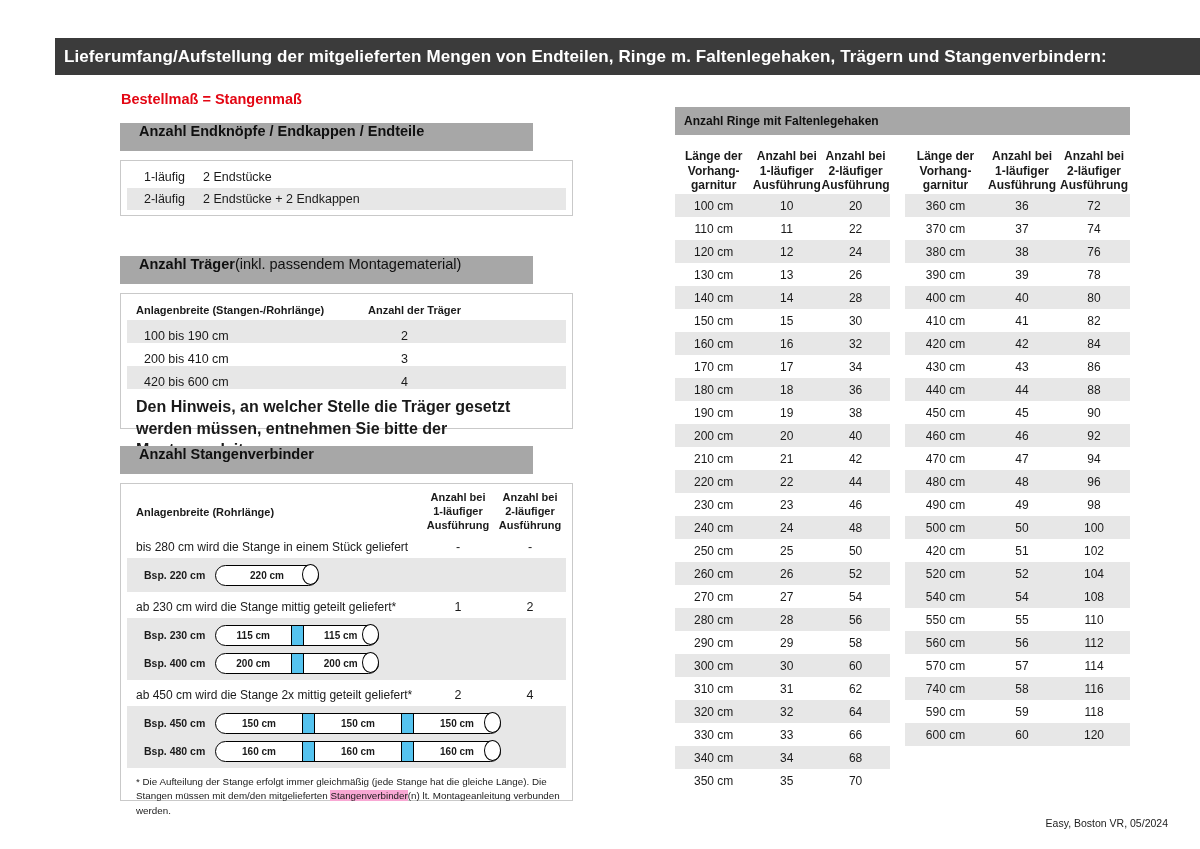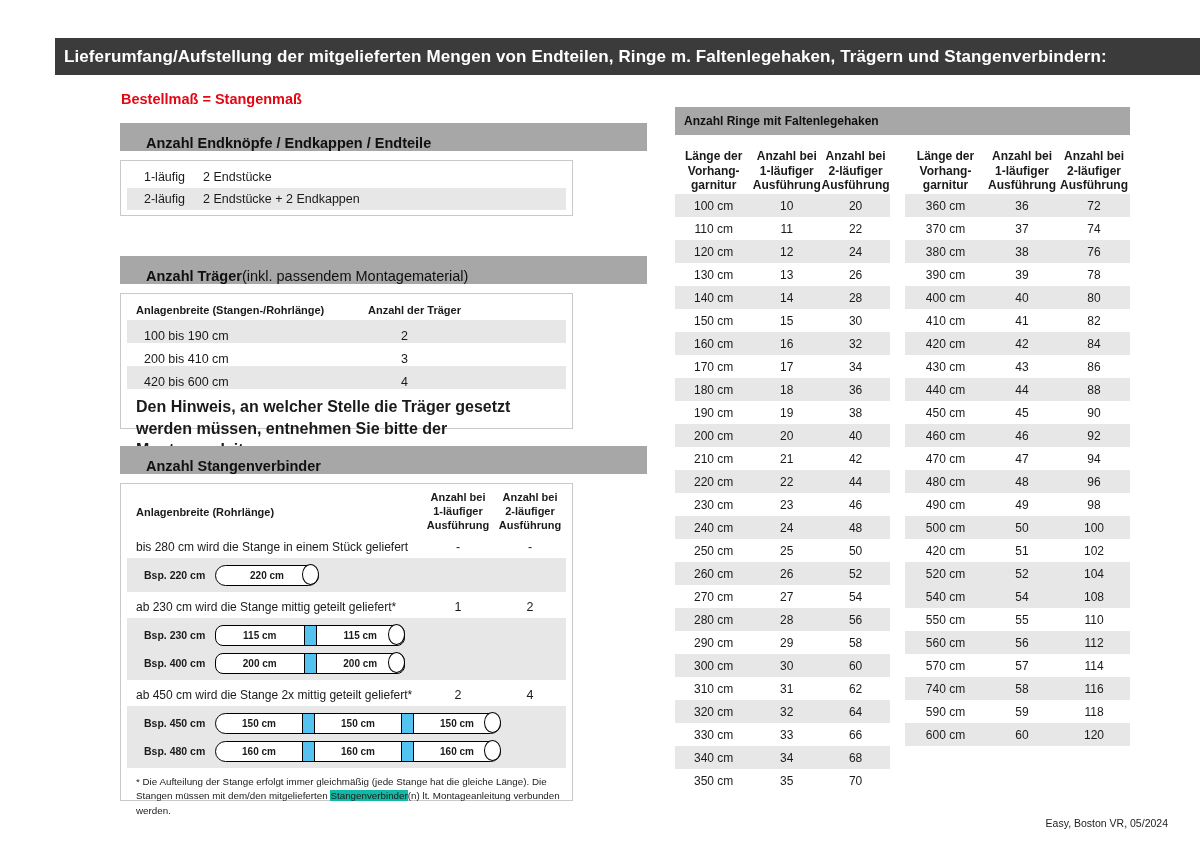--- a/index.html
+++ b/index.html
@@ -8,22 +8,22 @@
   .page { position:relative; width:1200px; height:849px; background:#ffffff; overflow:hidden; }
 
   
   .topbar { position:absolute; left:55px; top:38px; width:1145px; height:37px; background:#3b3b3b;
             color:#ffffff; display:flex; align-items:center; padding-left:9px;
             font-size:17px; font-weight:bold; letter-spacing:.1px; }
 
   .red-note { position:absolute; left:121px; top:91px; color:#e30613; font-weight:bold; font-size:14.5px; }
 
   
-  .sec-header { position:absolute; left:120px; width:527px; height:28px; background:#a7a7a7;
-                display:flex; align-items:flex-end; padding-left:26px; font-size:14.5px; color:#101010; }
+  .sec-header { position:absolute; left:120px; width:413px; height:28px; background:#a7a7a7;
+                display:flex; align-items:flex-start; padding-left:19px; font-size:14.5px; color:#101010; }
   .sec-header .bold { font-weight:bold; }
   .sec-header .normal { font-weight:normal; }
   .s1h { top:123px; } .s2h { top:256px; } .s3h { top:446px; }
 
   .content-box { position:absolute; left:120px; width:453px; background:#ffffff; border:1px solid #c9c9c9; }
 
   
   .s1b { top:160px; height:56px; padding:5px 6px; }
   .ep-row { height:22px; display:flex; align-items:center; font-size:12.5px; }
   .ep-row.shaded { background:#e7e7e7; }
@@ -44,27 +44,27 @@
   .vb-hdr { display:flex; align-items:center; margin-top:2px; }
   .vb-desc { flex:0 0 295px; padding-left:9px; font-size:12px; white-space:nowrap; }
   .vb-hdr .vb-desc { font-size:11px; font-weight:bold; }
   .vb-cnt { flex:0 0 72px; text-align:center; font-size:12.5px; }
   .vb-hdr .vb-cnt { font-size:11px; font-weight:bold; line-height:1.25; }
   .vb-textrow { display:flex; align-items:center; margin-top:8px; margin-bottom:4px; }
   .vb-band { background:#e7e7e7; padding:3px 0; }
   .vb-exrow { display:flex; align-items:center; height:28px; }
   .bsp { width:88px; padding-left:17px; font-size:10.5px; font-weight:bold; }
   .rod { position:relative; height:21px; border:1.5px solid #000; border-radius:10.5px; background:#fff; display:flex; }
-  .rod.w1 { width:104px; } .rod.w2 { width:190px;border-radius:8px; } .rod.w3 { width:286px; }
+  .rod.w1 { width:104px; } .rod.w2 { width:164px; } .rod.w3 { width:286px; }
   .rod-seg { flex:1; display:flex; align-items:center; justify-content:center; font-size:10px; font-weight:bold; }
   .rod-conn { width:13px; background:#55c3ef; border-left:1.5px solid #000; border-right:1.5px solid #000; }
   .rod-end { position:absolute; right:-1px; top:-1.5px; width:17px; height:21px; border:1.5px solid #000;
              border-radius:50%; background:#fff; }
   .vb-foot { margin-top:7px; padding-left:9px; font-size:9.8px; line-height:1.45; width:438px; }
-  .hl { background:#14b8a6; }
+  .hl { background:#f9a8d4; }
 
   
   .right-col { position:absolute; left:675px; top:107px; width:455px; }
   .rh-bar { width:455px; height:28px; background:#a7a7a7; display:flex; align-items:center;
             padding-left:9px; font-size:12px; font-weight:bold; color:#101010; }
   .ring-tables { display:flex; justify-content:space-between; margin-top:13px; }
   .ring-table.lt { width:215px; } .ring-table.rt { width:225px; }
   .ring-hdr { display:flex; align-items:center; height:46px; }
   .rc { text-align:center; font-size:12px; font-weight:bold; line-height:1.22; }
   .c0 { width:36%; } .c1 { width:32%; } .c2 { width:32%; }

